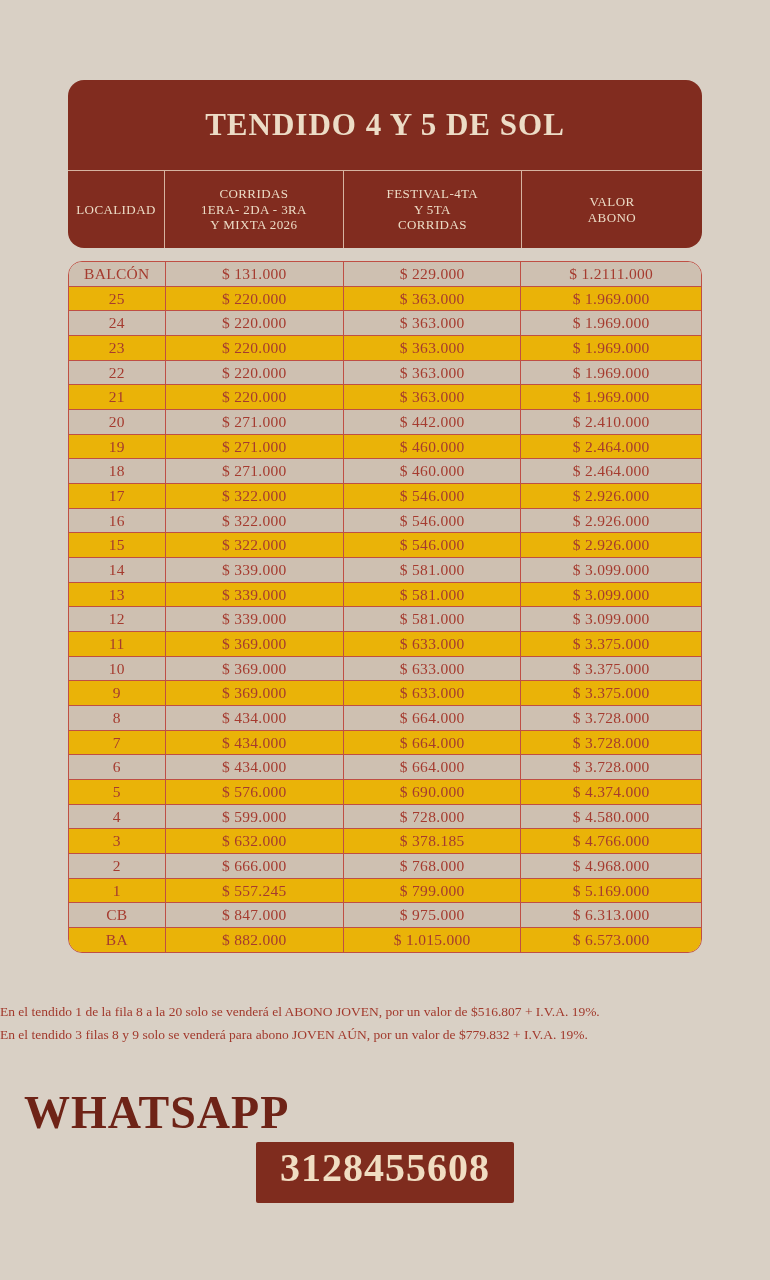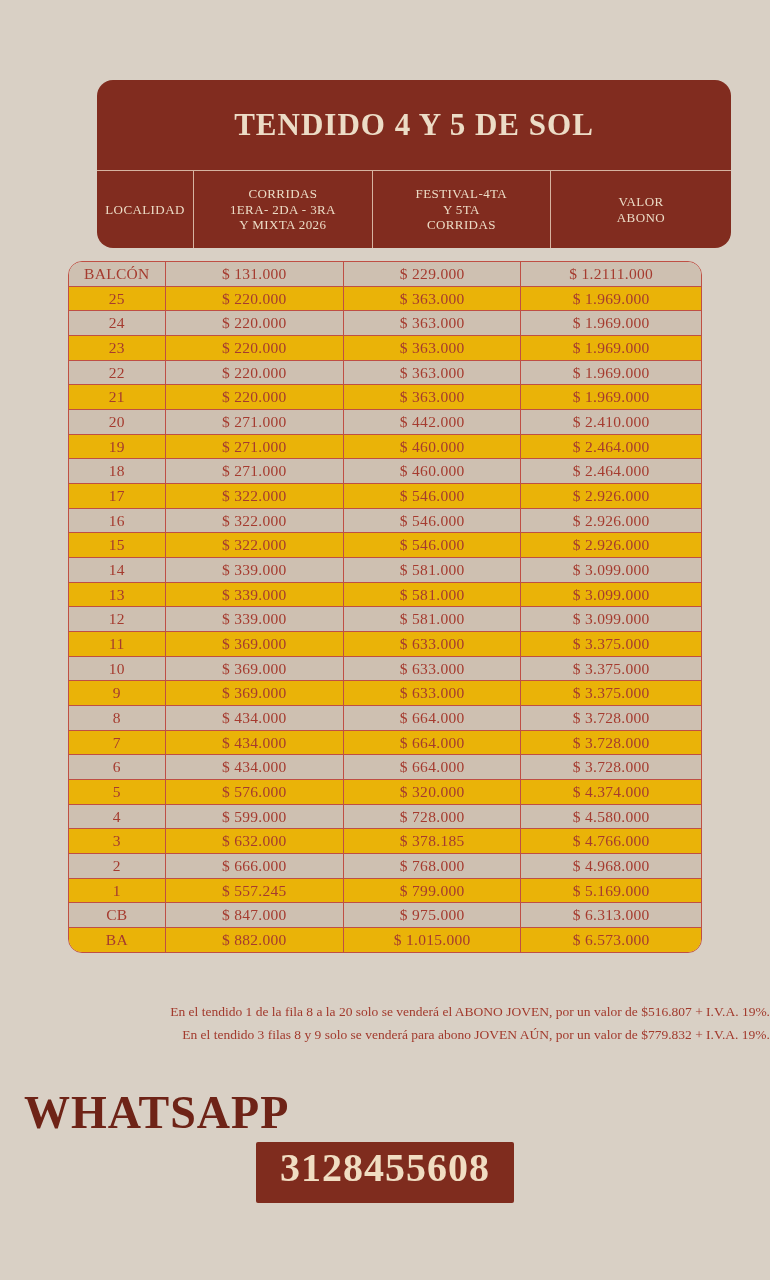--- a/index.html
+++ b/index.html
@@ -16,21 +16,20 @@
     margin: 0 auto;
   }
 
   
   .header-card {
     position: absolute;
     left: 68px; top: 80px;
     width: 634px; height: 168px;
     background: #812c1f;
     border-radius: 16px;
-    margin-left: 29px;
   }
   .page-title {
     height: 90px;
     display: flex; align-items: center; justify-content: center;
     color: #ecdcc6;
     font-size: 31px;
     letter-spacing: 1px;
     font-weight: 600;
   }
   .head-row {
@@ -77,21 +76,21 @@
     font-size: 15.5px;
     letter-spacing: 0.3px;
   }
   .tcell:not(:last-child) { border-right: 1px solid #bf4f44; }
 
   
   .notes {
     position: absolute;
     top: 1000px; left: 0;
     width: 100%;
-    text-align: right;
+    text-align: left;
     color: #a23a2d;
     font-size: 13.5px;
     line-height: 23px;
   }
 
   
   .whatsapp-label {
     position: absolute;
     top: 1086px; left: 0;
     width: 100%;
@@ -260,21 +259,21 @@
       </div>
       <div class="trow dark">
         <div class="tcell">6</div>
         <div class="tcell">$ 434.000</div>
         <div class="tcell">$ 664.000</div>
         <div class="tcell">$ 3.728.000</div>
       </div>
       <div class="trow light">
         <div class="tcell">5</div>
         <div class="tcell">$ 576.000</div>
-        <div class="tcell">$ 320.000</div>
+        <div class="tcell">$ 690.000</div>
         <div class="tcell">$ 4.374.000</div>
       </div>
       <div class="trow dark">
         <div class="tcell">4</div>
         <div class="tcell">$ 599.000</div>
         <div class="tcell">$ 728.000</div>
         <div class="tcell">$ 4.580.000</div>
       </div>
       <div class="trow light">
         <div class="tcell">3</div>

